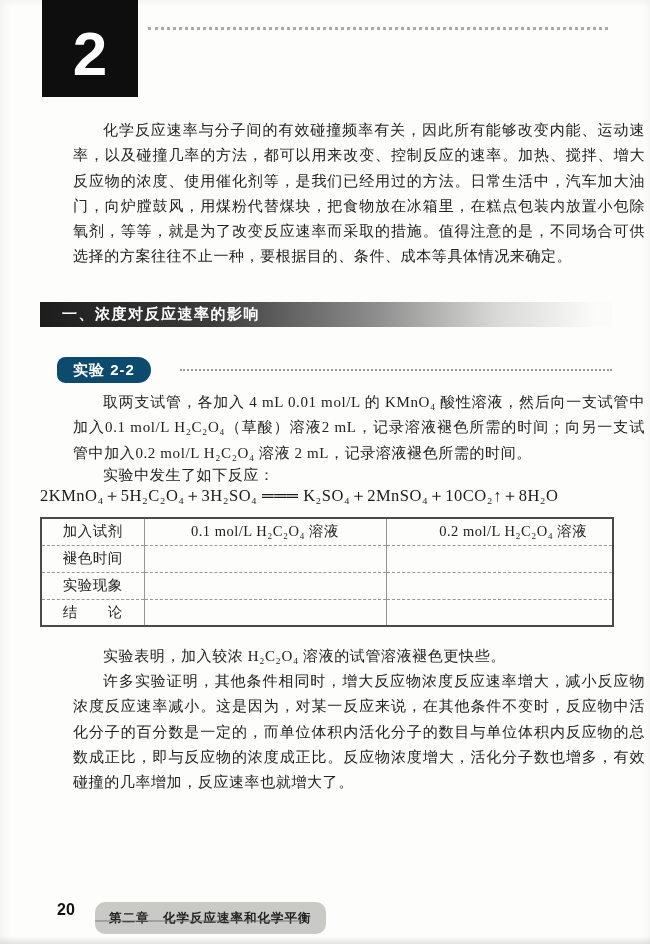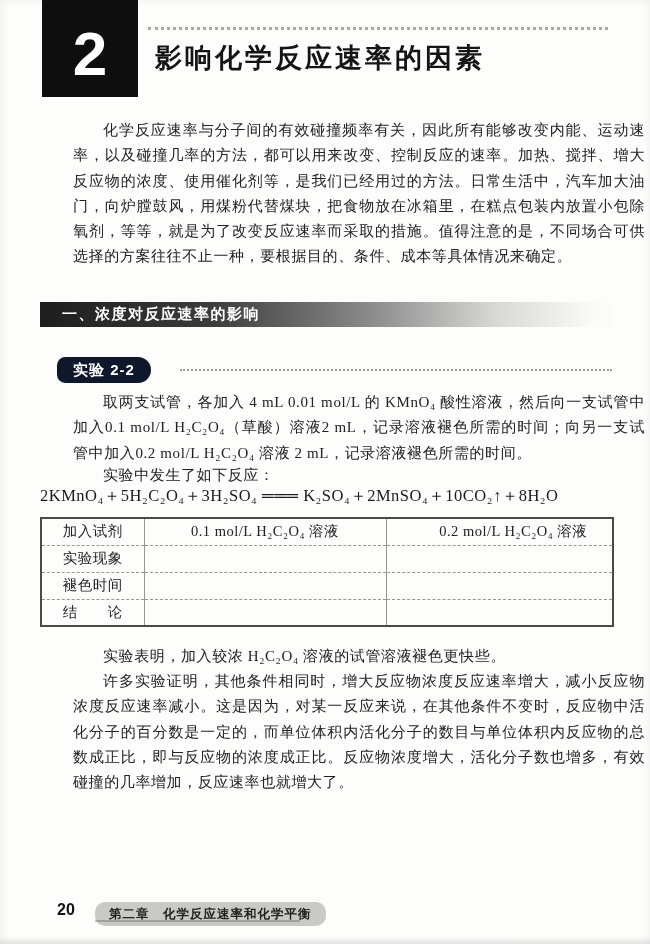--- a/index.html
+++ b/index.html
@@ -52,21 +52,21 @@
     display:flex; align-items:center;
   }
   .section-bar span {
     color:#ffffff; font-family:"Liberation Sans","DejaVu Sans",sans-serif;
     font-weight:bold; font-size:15px; letter-spacing:1.5px; padding-left:22px;
     white-space:nowrap;
   }
   
   .exp-badge {
     position:absolute; left:57px; top:357px; height:26px; padding:0 16px;
-    background:#0f172a; border-radius:9px 14px 14px 9px;
+    background:#0c4a6e; border-radius:9px 14px 14px 9px;
     display:flex; align-items:center;
   }
   .exp-badge span {
     color:#fff; font-family:"Liberation Sans","DejaVu Sans",sans-serif;
     font-weight:bold; font-size:15px; letter-spacing:1px; white-space:nowrap;
   }
   .badge-dots {
     position:absolute; left:180px; top:369px; width:432px; height:0;
     border-top:2px dotted #9b9b98;
   }
@@ -97,21 +97,21 @@
   .col-label { width:103px; }
   .col-a { width:242px; }
   .col-b { width:227px; }
   
   .footer-pagenum {
     position:absolute; left:57px; top:901px;
     font-family:"Liberation Sans","DejaVu Sans",sans-serif;
     font-weight:bold; font-size:16px; color:#111;
   }
   .footer-pill {
-    position:absolute; left:95px; top:902px; height:24px;
+    position:absolute; left:95px; top:902px; height:32px;
     background:#c9c9c6; border-radius:10px; padding:0 14px;
     display:flex; align-items:center;
   }
   .footer-pill span {
     font-family:"Liberation Sans","DejaVu Sans",sans-serif;
     font-weight:bold; font-size:12.5px; color:#222; letter-spacing:1px;
     white-space:nowrap;
   }
   
   .scan-smudge {
@@ -125,21 +125,20 @@
 </style>
 </head>
 <body>
 
 <div class="page">
 
   <div class="chapter-box">
     <div class="chapter-num">2</div>
   </div>
   <div class="header-dots"></div>
-  <h1 class="page-title">影响化学反应速率的因素</h1>
 
   <p class="para p-intro">化学反应速率与分子间的有效碰撞频率有关，因此所有能够改变内能、运动速率，以及碰撞几率的方法，都可以用来改变、控制反应的速率。加热、搅拌、增大反应物的浓度、使用催化剂等，是我们已经用过的方法。日常生活中，汽车加大油门，向炉膛鼓风，用煤粉代替煤块，把食物放在冰箱里，在糕点包装内放置小包除氧剂，等等，就是为了改变反应速率而采取的措施。值得注意的是，不同场合可供选择的方案往往不止一种，要根据目的、条件、成本等具体情况来确定。</p>
 
   <div class="section-bar">
     <span>一、浓度对反应速率的影响</span>
   </div>
 
   <div class="exp-badge">
     <span>实验 2-2</span>
   </div>
@@ -151,26 +150,26 @@
   <div class="equation">2KMnO₄＋5H₂C₂O₄＋3H₂SO₄ ═══ K₂SO₄＋2MnSO₄＋10CO₂↑＋8H₂O</div>
 
   <table class="exp-table">
     <tbody>
         <tr>
       <td class="col-label">加入试剂</td>
       <td class="col-a">0.1 mol/L H₂C₂O₄ 溶液</td>
       <td class="col-b">0.2 mol/L H₂C₂O₄ 溶液</td>
     </tr>
     <tr>
-      <td class="col-label">实验现象</td>
+      <td class="col-label">褪色时间</td>
       <td class="col-a"></td>
       <td class="col-b"></td>
     </tr>
     <tr>
-      <td class="col-label">褪色时间</td>
+      <td class="col-label">实验现象</td>
       <td class="col-a"></td>
       <td class="col-b"></td>
     </tr>
     <tr>
       <td class="col-label">结　　论</td>
       <td class="col-a"></td>
       <td class="col-b"></td>
     </tr>
   </tbody>
     </table>

